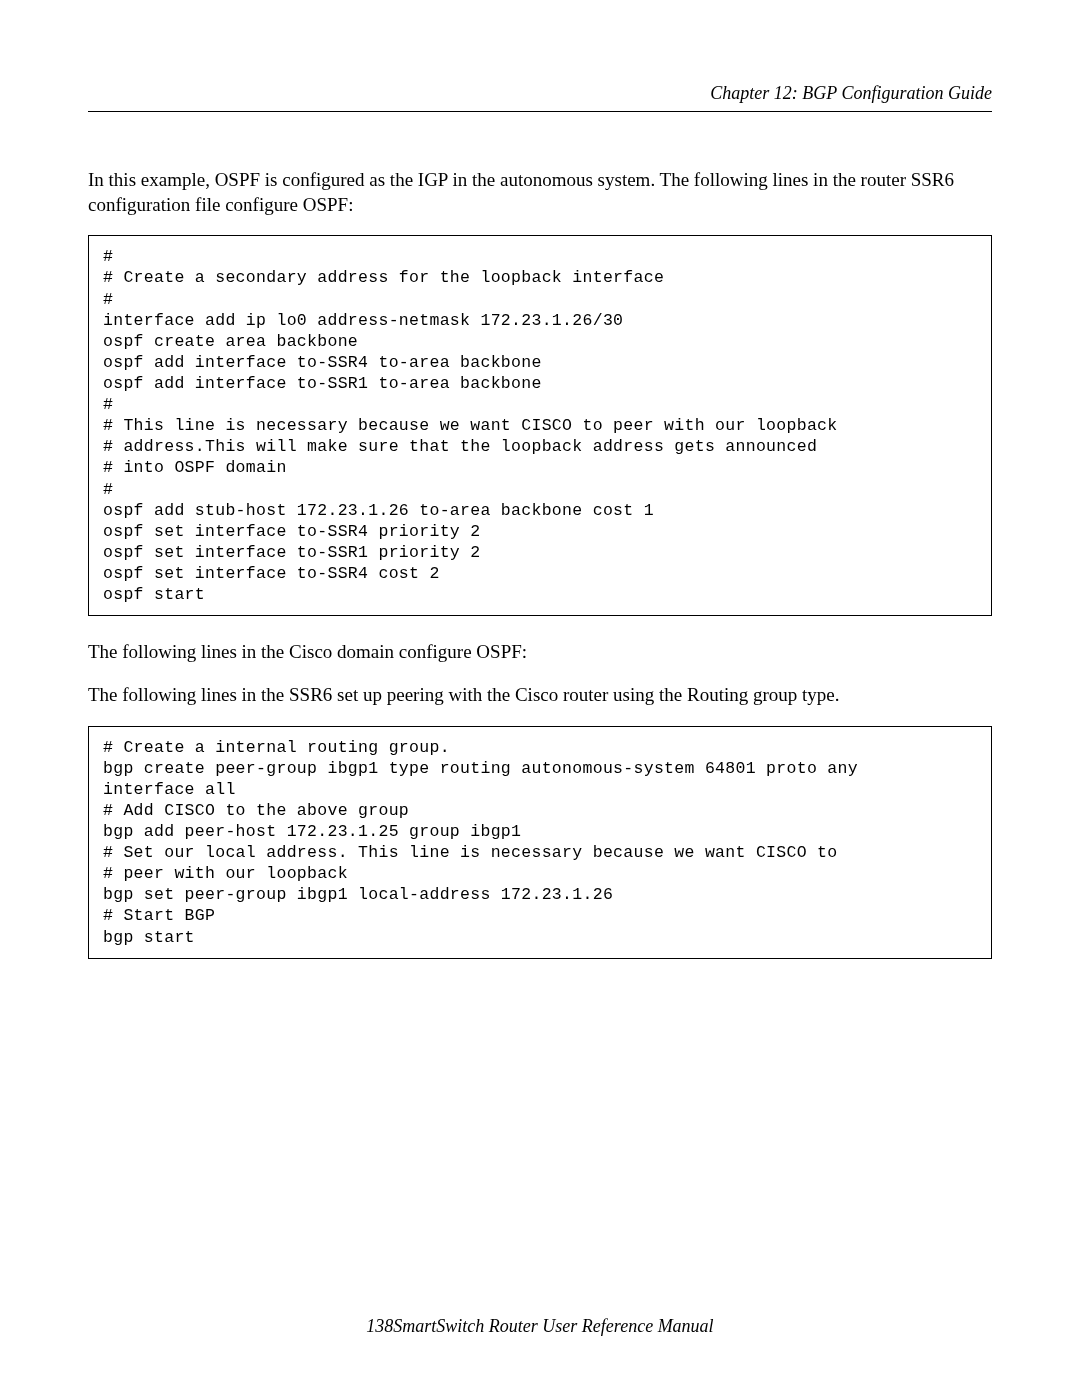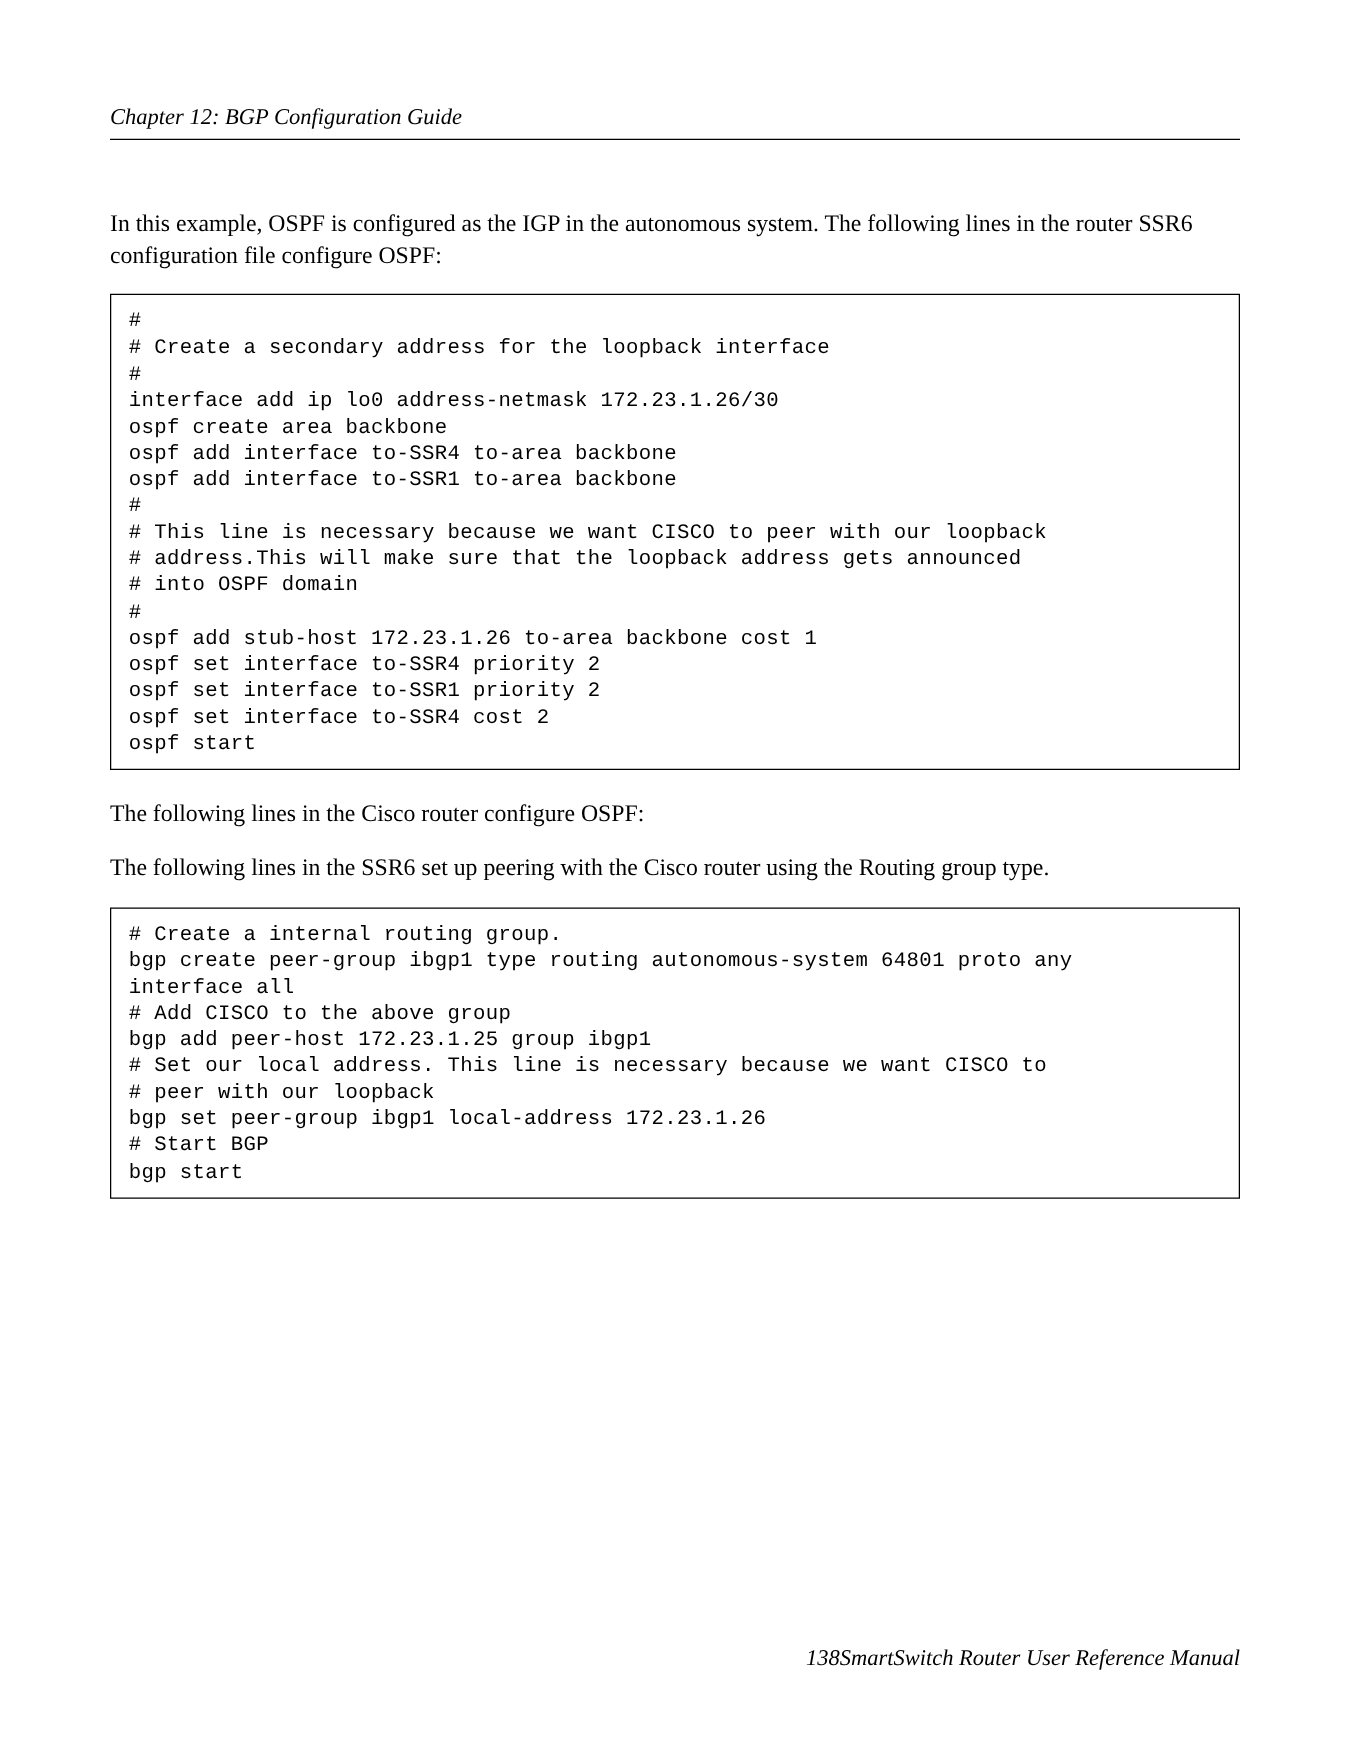--- a/index.html
+++ b/index.html
@@ -13,20 +13,21 @@
   }
   .page {
     position: relative;
     box-sizing: border-box;
     padding: 83px 88px 60px 88px;
     height: 100%;
   }
   .chapter-header {
     font-style: italic;
     font-size: 18px;
+    text-align: right;
   }
   .rule {
     border: none;
     border-top: 1px solid #000;
     margin: 7px 0 0 0;
   }
   .content {
     margin-top: 56px;
   }
   .para {
@@ -45,21 +46,21 @@
     letter-spacing: 0.3px;
   }
   .footer {
     position: absolute;
     bottom: 60px;
     left: 88px;
     right: 88px;
     font-style: italic;
     font-size: 18px;
     display: flex;
-    justify-content: flex-end;
+    justify-content: center;
   }
 </style>
 </head>
 <body>
 
 <div class="page">
 
   <div class="chapter-header">Chapter 12: BGP Configuration Guide</div>
   <hr class="rule">
 
@@ -78,21 +79,21 @@
 # This line is necessary because we want CISCO to peer with our loopback
 # address.This will make sure that the loopback address gets announced
 # into OSPF domain
 #
 ospf add stub-host 172.23.1.26 to-area backbone cost 1
 ospf set interface to-SSR4 priority 2
 ospf set interface to-SSR1 priority 2
 ospf set interface to-SSR4 cost 2
 ospf start</div>
 
-    <p class="para">The following lines in the Cisco router configure OSPF:</p>
+    <p class="para">The following lines in the Cisco domain configure OSPF:</p>
 
 
     <p class="para">The following lines in the SSR6 set up peering with the Cisco router using the Routing group type.</p>
 
     <div class="codebox"># Create a internal routing group.
 bgp create peer-group ibgp1 type routing autonomous-system 64801 proto any
 interface all
 # Add CISCO to the above group
 bgp add peer-host 172.23.1.25 group ibgp1
 # Set our local address. This line is necessary because we want CISCO to

